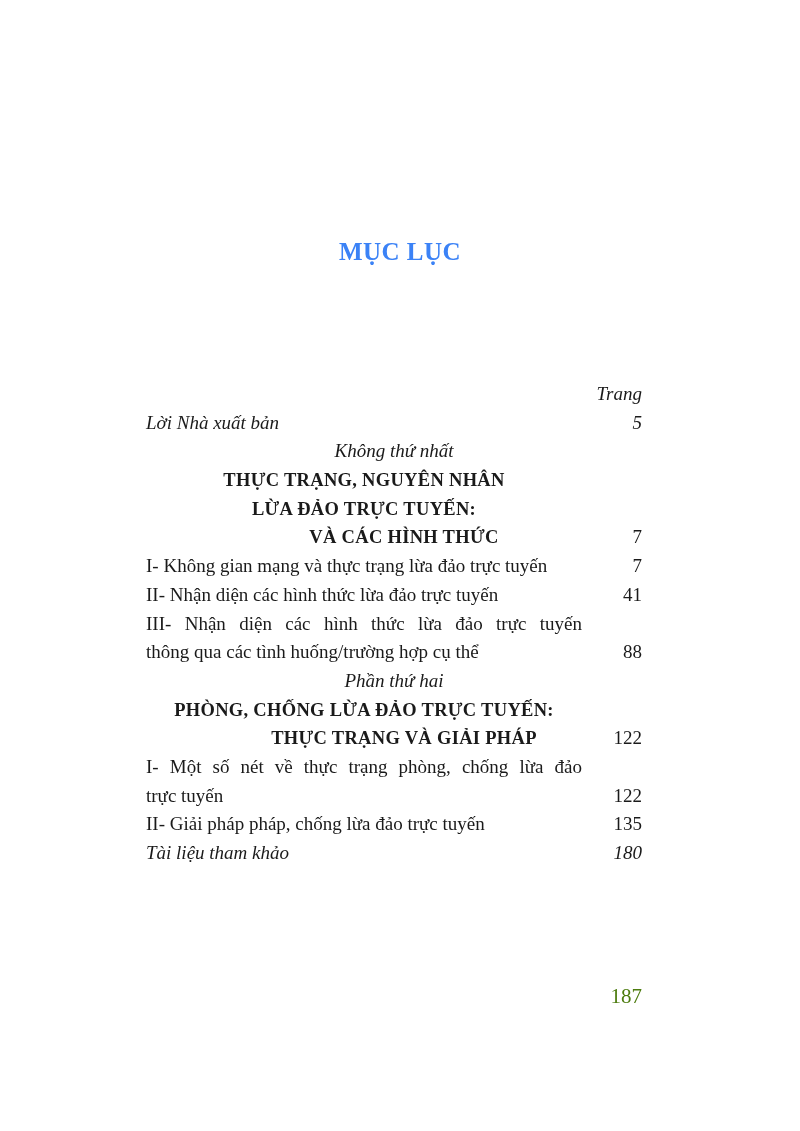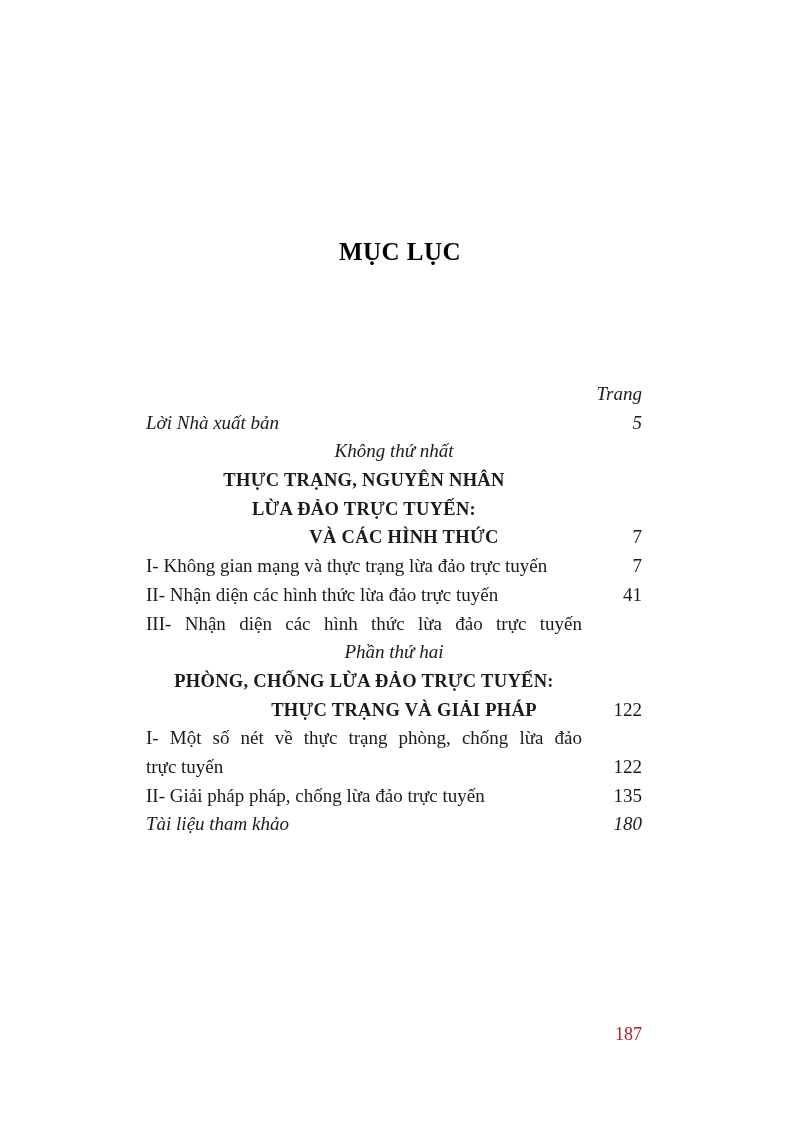--- a/index.html
+++ b/index.html
@@ -17,21 +17,21 @@
     }
     .page-title {
       position: absolute;
       top: 238px;
       left: 0;
       width: 800px;
       text-align: center;
       font-size: 25px;
       font-weight: bold;
       letter-spacing: 0.5px;
-      color: #000000;
+      color: #3b82f6;
     }
     .toc {
       position: absolute;
       top: 336px;
       left: 146px;
       width: 496px;
       margin-top: 44px;
     }
     .row {
       display: flex;
@@ -64,26 +64,26 @@
       letter-spacing: 0.3px;
     }
     .row.justified .label {
       text-align: justify;
       text-align-last: justify;
       padding-right: 0;
     }
     .pad-page { padding-right: 60px; }
     .page-number {
       position: absolute;
-      top: 1024px;
+      top: 984px;
       left: 560px;
       width: 82px;
       text-align: right;
-      font-size: 18px;
-      color: #b91c1c;
+      font-size: 21px;
+      color: #4d7c0f;
     }
   </style>
 </head>
 <body>
 
 <div class="page-title">MỤC LỤC</div>
 
 <div class="toc">
   <div class="row header-col">
     <span class="page">Trang</span>
@@ -110,20 +110,24 @@
         <span class="label">I- Không gian mạng và thực trạng lừa đảo trực tuyến</span>
         <span class="page">7</span>
       </div>
       <div class="row">
         <span class="label">II- Nhận diện các hình thức lừa đảo trực tuyến</span>
         <span class="page">41</span>
       </div>
       <div class="row justified">
         <span class="label" style="padding-right: 60px;">III- Nhận diện các hình thức lừa đảo trực tuyến</span>
       </div>
+      <div class="row">
+        <span class="label">thông qua các tình huống/trường hợp cụ thể</span>
+        <span class="page">88</span>
+      </div>
       <div class="row part-label">
         <span class="label pad-page">Phần thứ hai</span>
       </div>
       <div class="row part-title">
         <span class="label pad-page">PHÒNG, CHỐNG LỪA ĐẢO TRỰC TUYẾN:</span>
       </div>
       <div class="row part-title">
         <span class="label" style="padding-left: 60px;">THỰC TRẠNG VÀ GIẢI PHÁP</span>
         <span class="page">122</span>
       </div>

